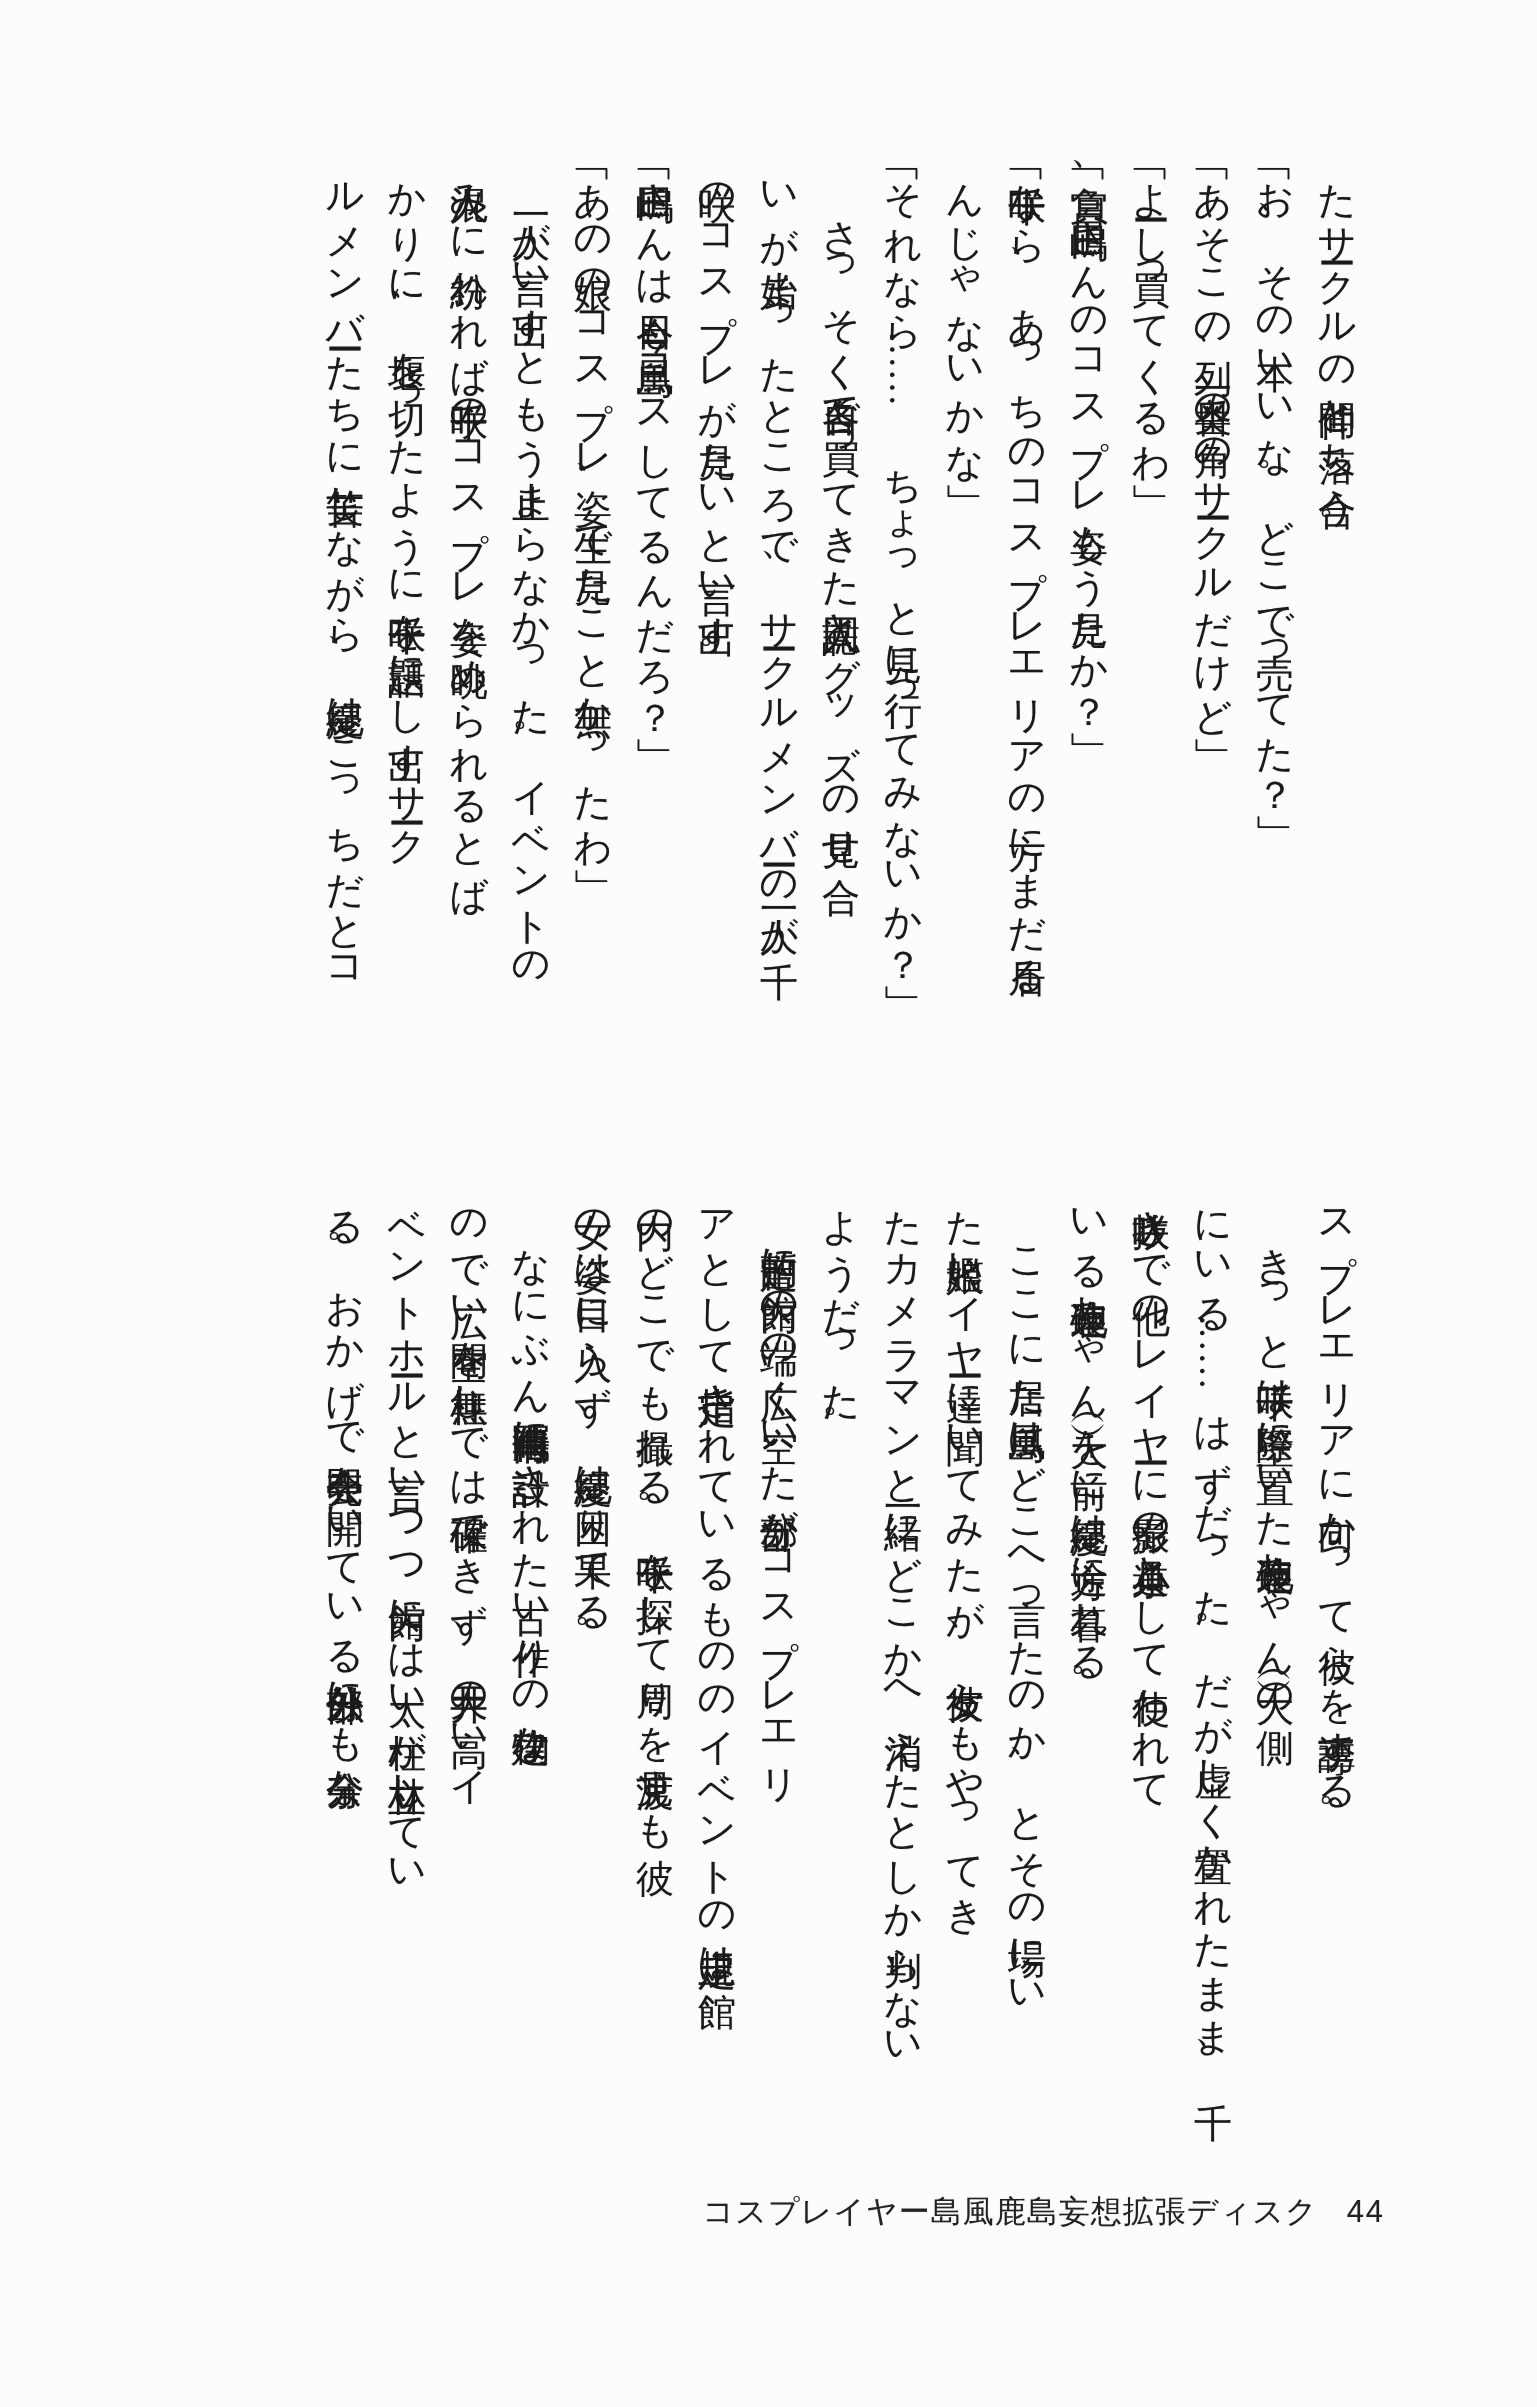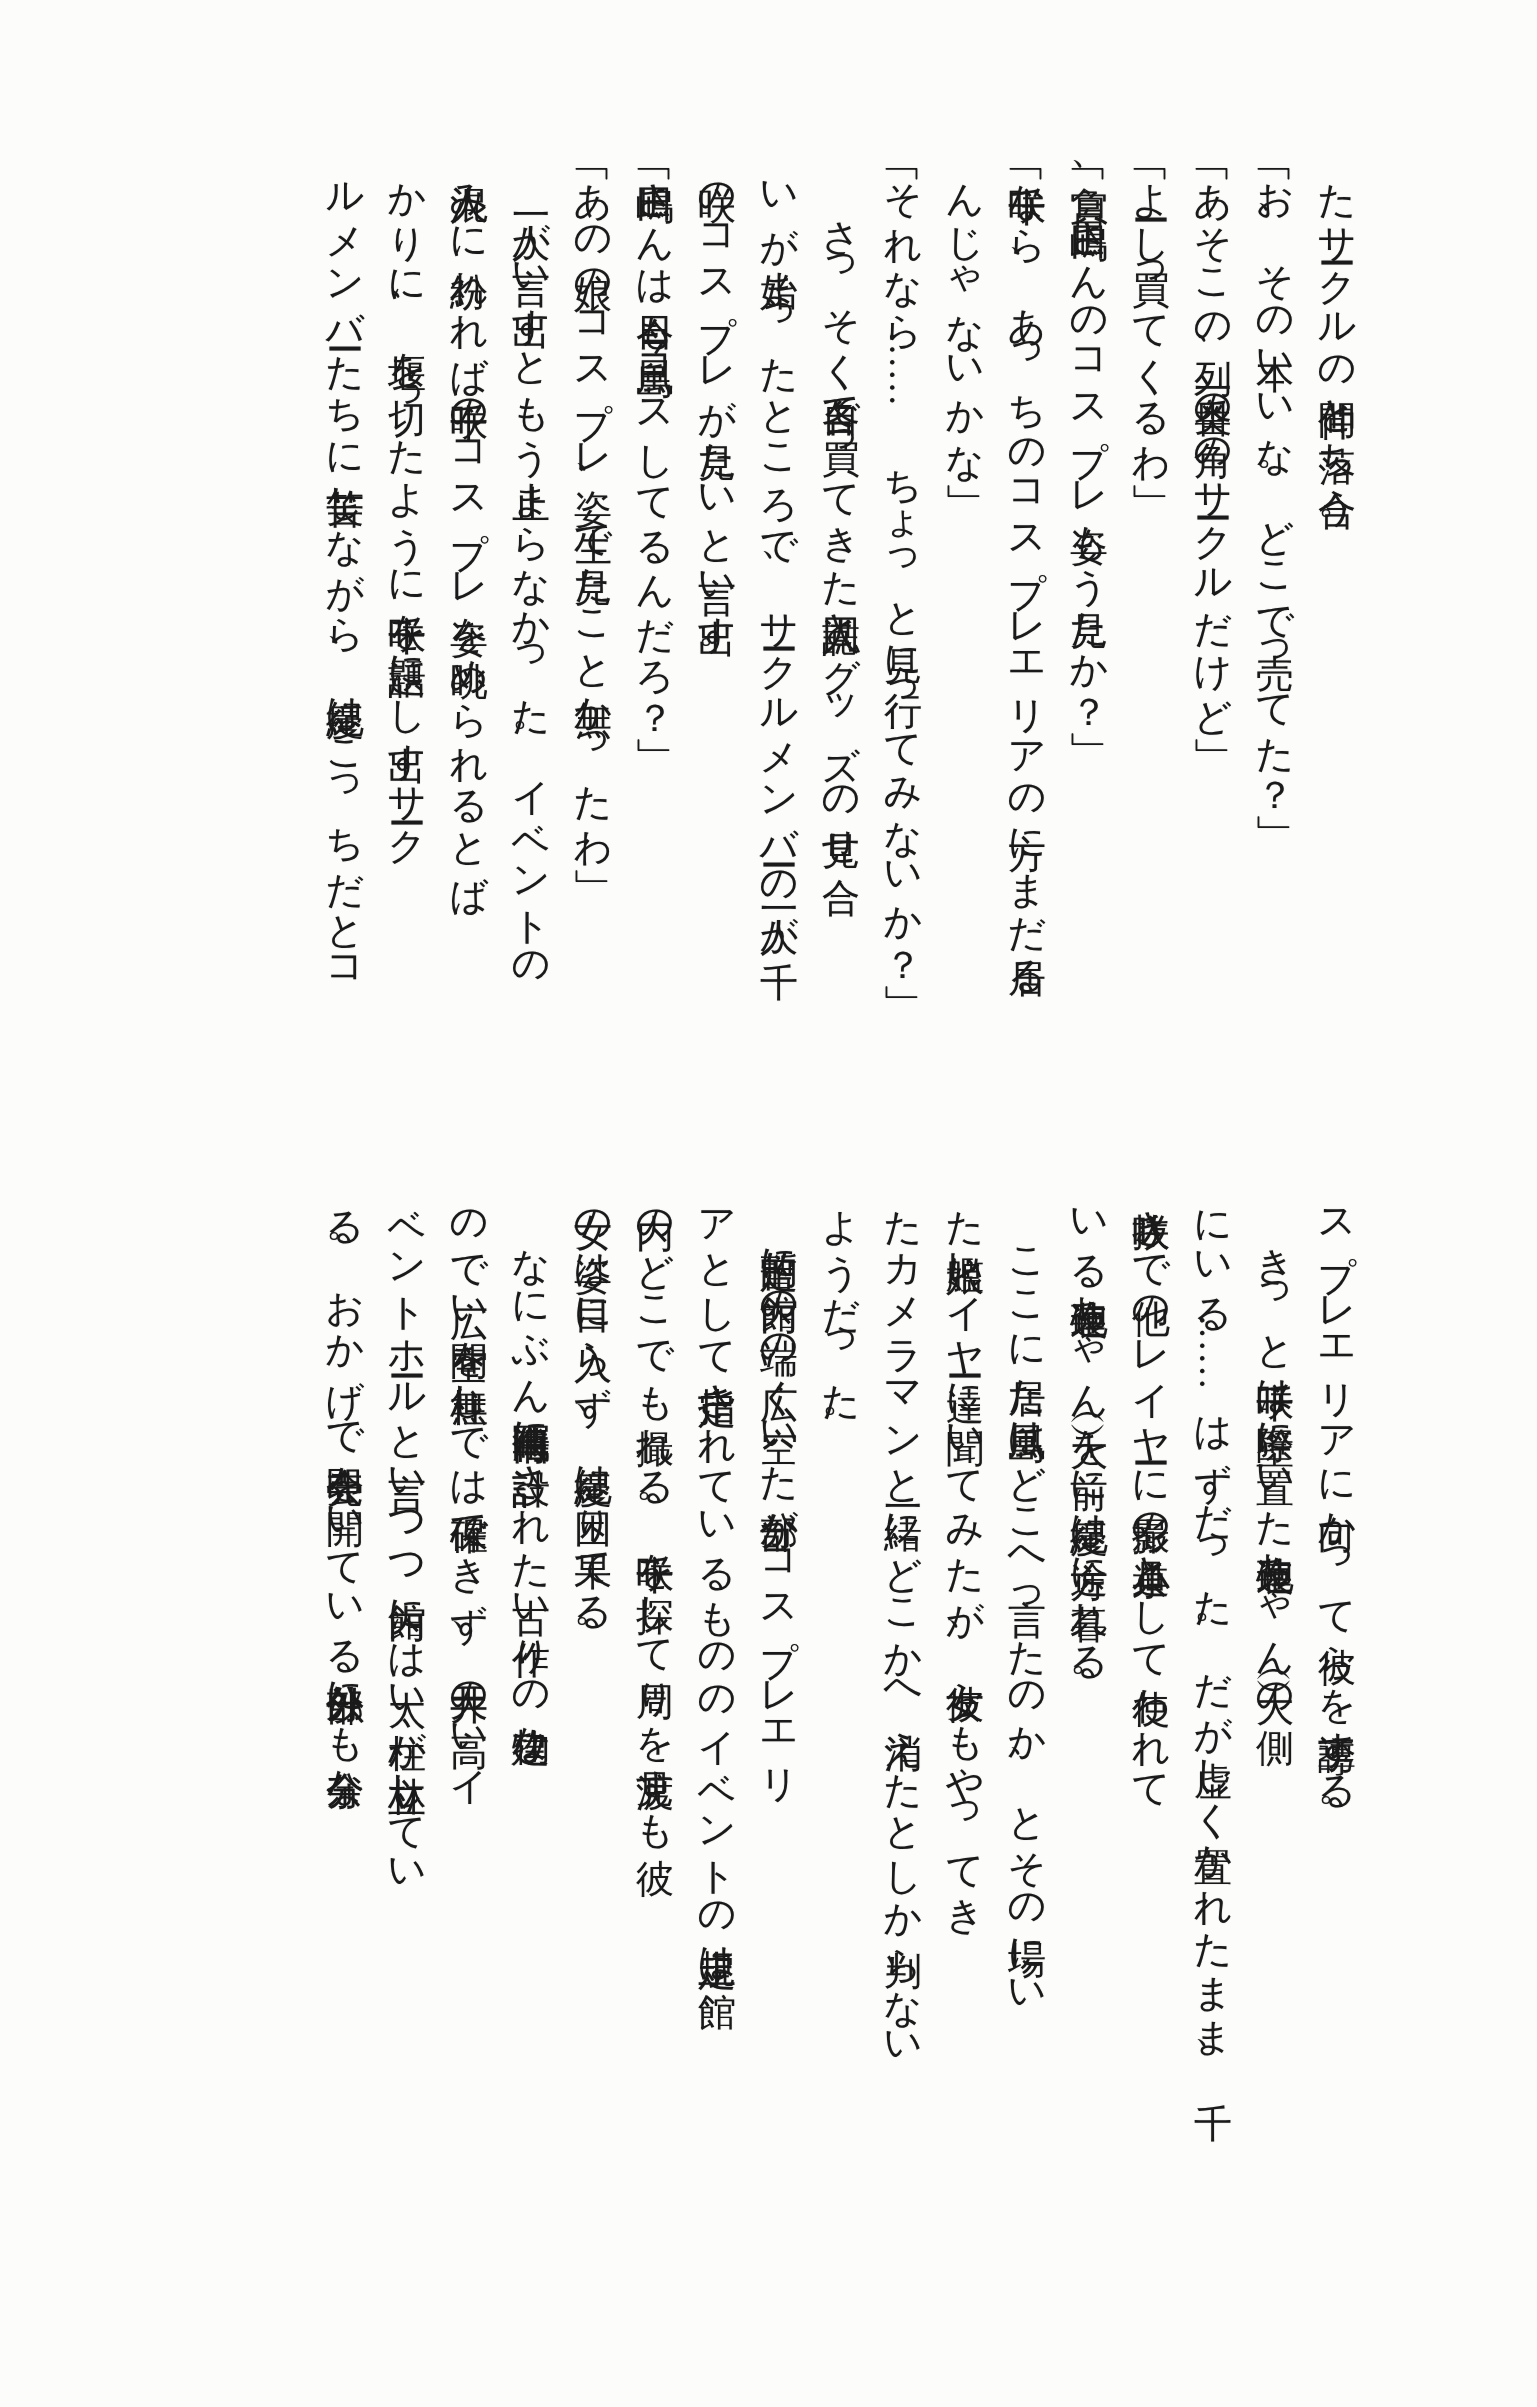--- a/index.html
+++ b/index.html
@@ -92,15 +92,18 @@
       <div class="tline">　暫定的に館内の端の広く空いた部分がコスプレエリ</div>
       <div class="tline">アとして指定されているもののイベントの規定上は館</div>
       <div class="tline">内のどこでも撮れる。千咲を探して周りを見渡すも彼</div>
       <div class="tline">女の姿は目に入らず、慶紀は困り果てる。</div>
       <div class="tline">　なにぶん旧海軍時代に設計された古い作りの建物な</div>
       <div class="tline">ので広い空間を柱無しでは確保できず、天井の高いイ</div>
       <div class="tline">ベントホールと言いつつ館内には太い柱が林立してい</div>
       <div class="tline">る。おかげで即売会を開いている部分以外にも余分な</div>
     </section>
 
+  <footer class="footer">
+    <span>コスプレイヤー島風鹿島妄想拡張ディスク</span><span class="pagenum">44</span>
+  </footer>
 
 </div>
 
 
 </body></html>

